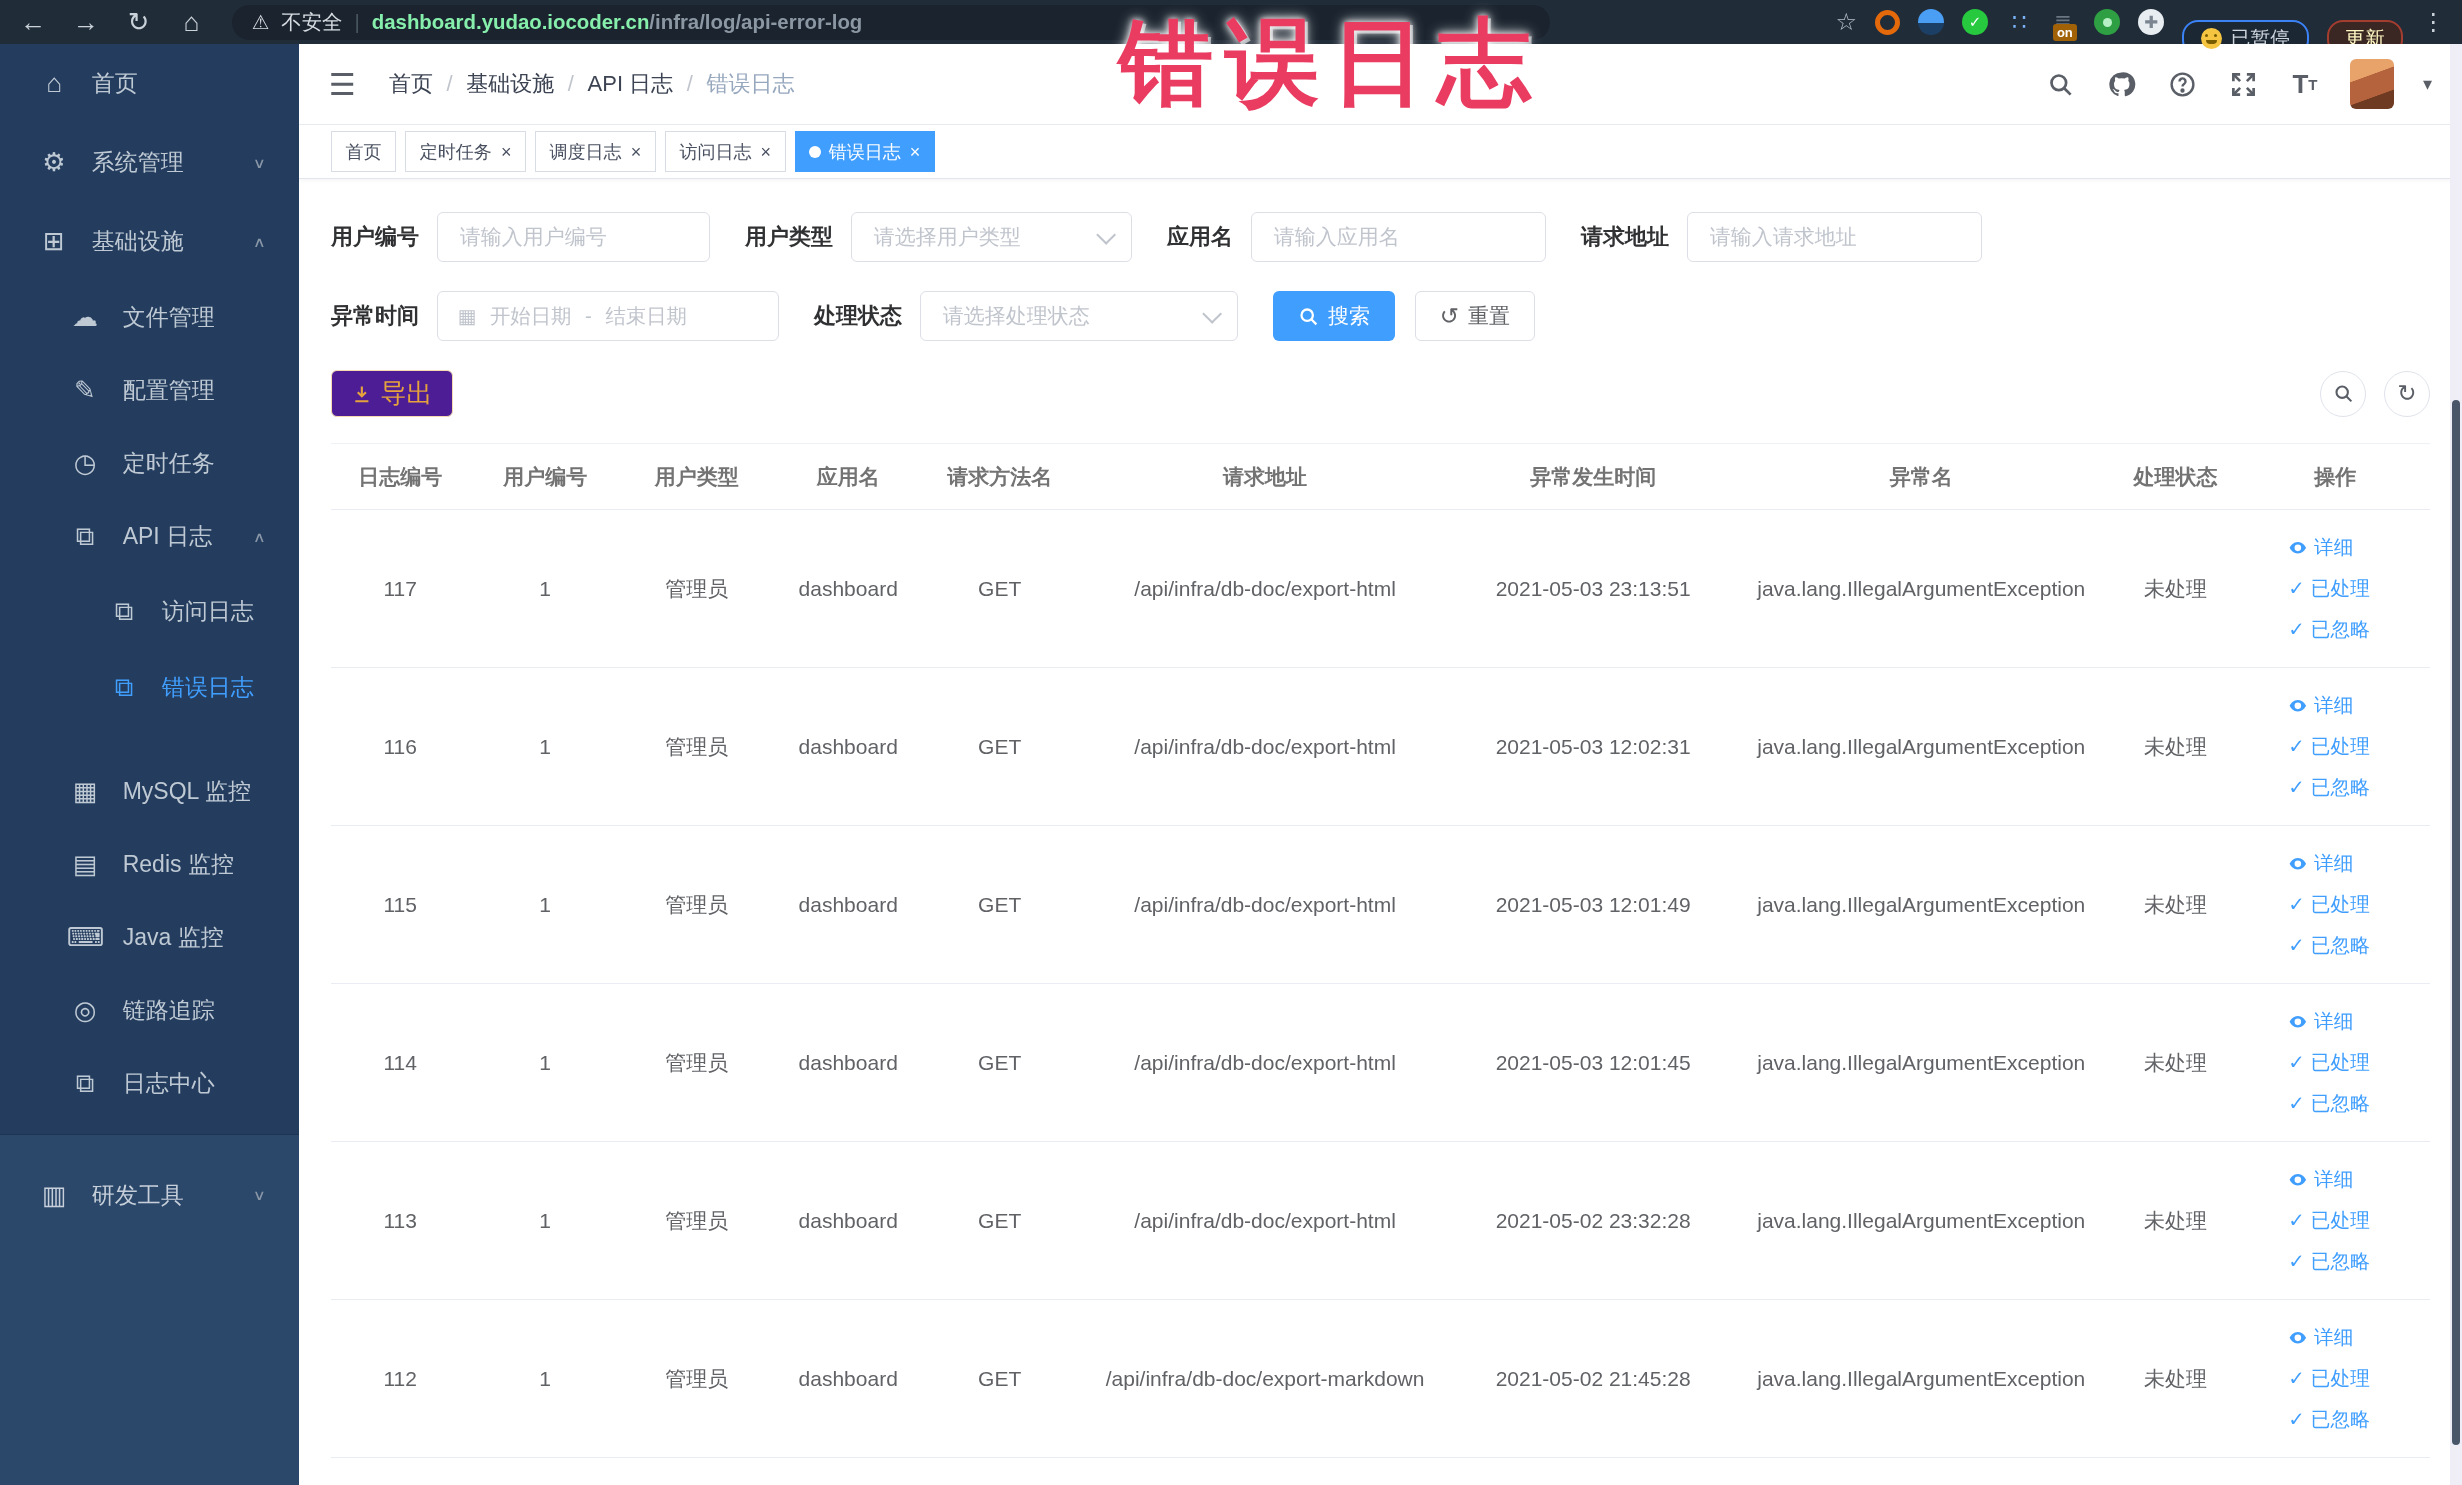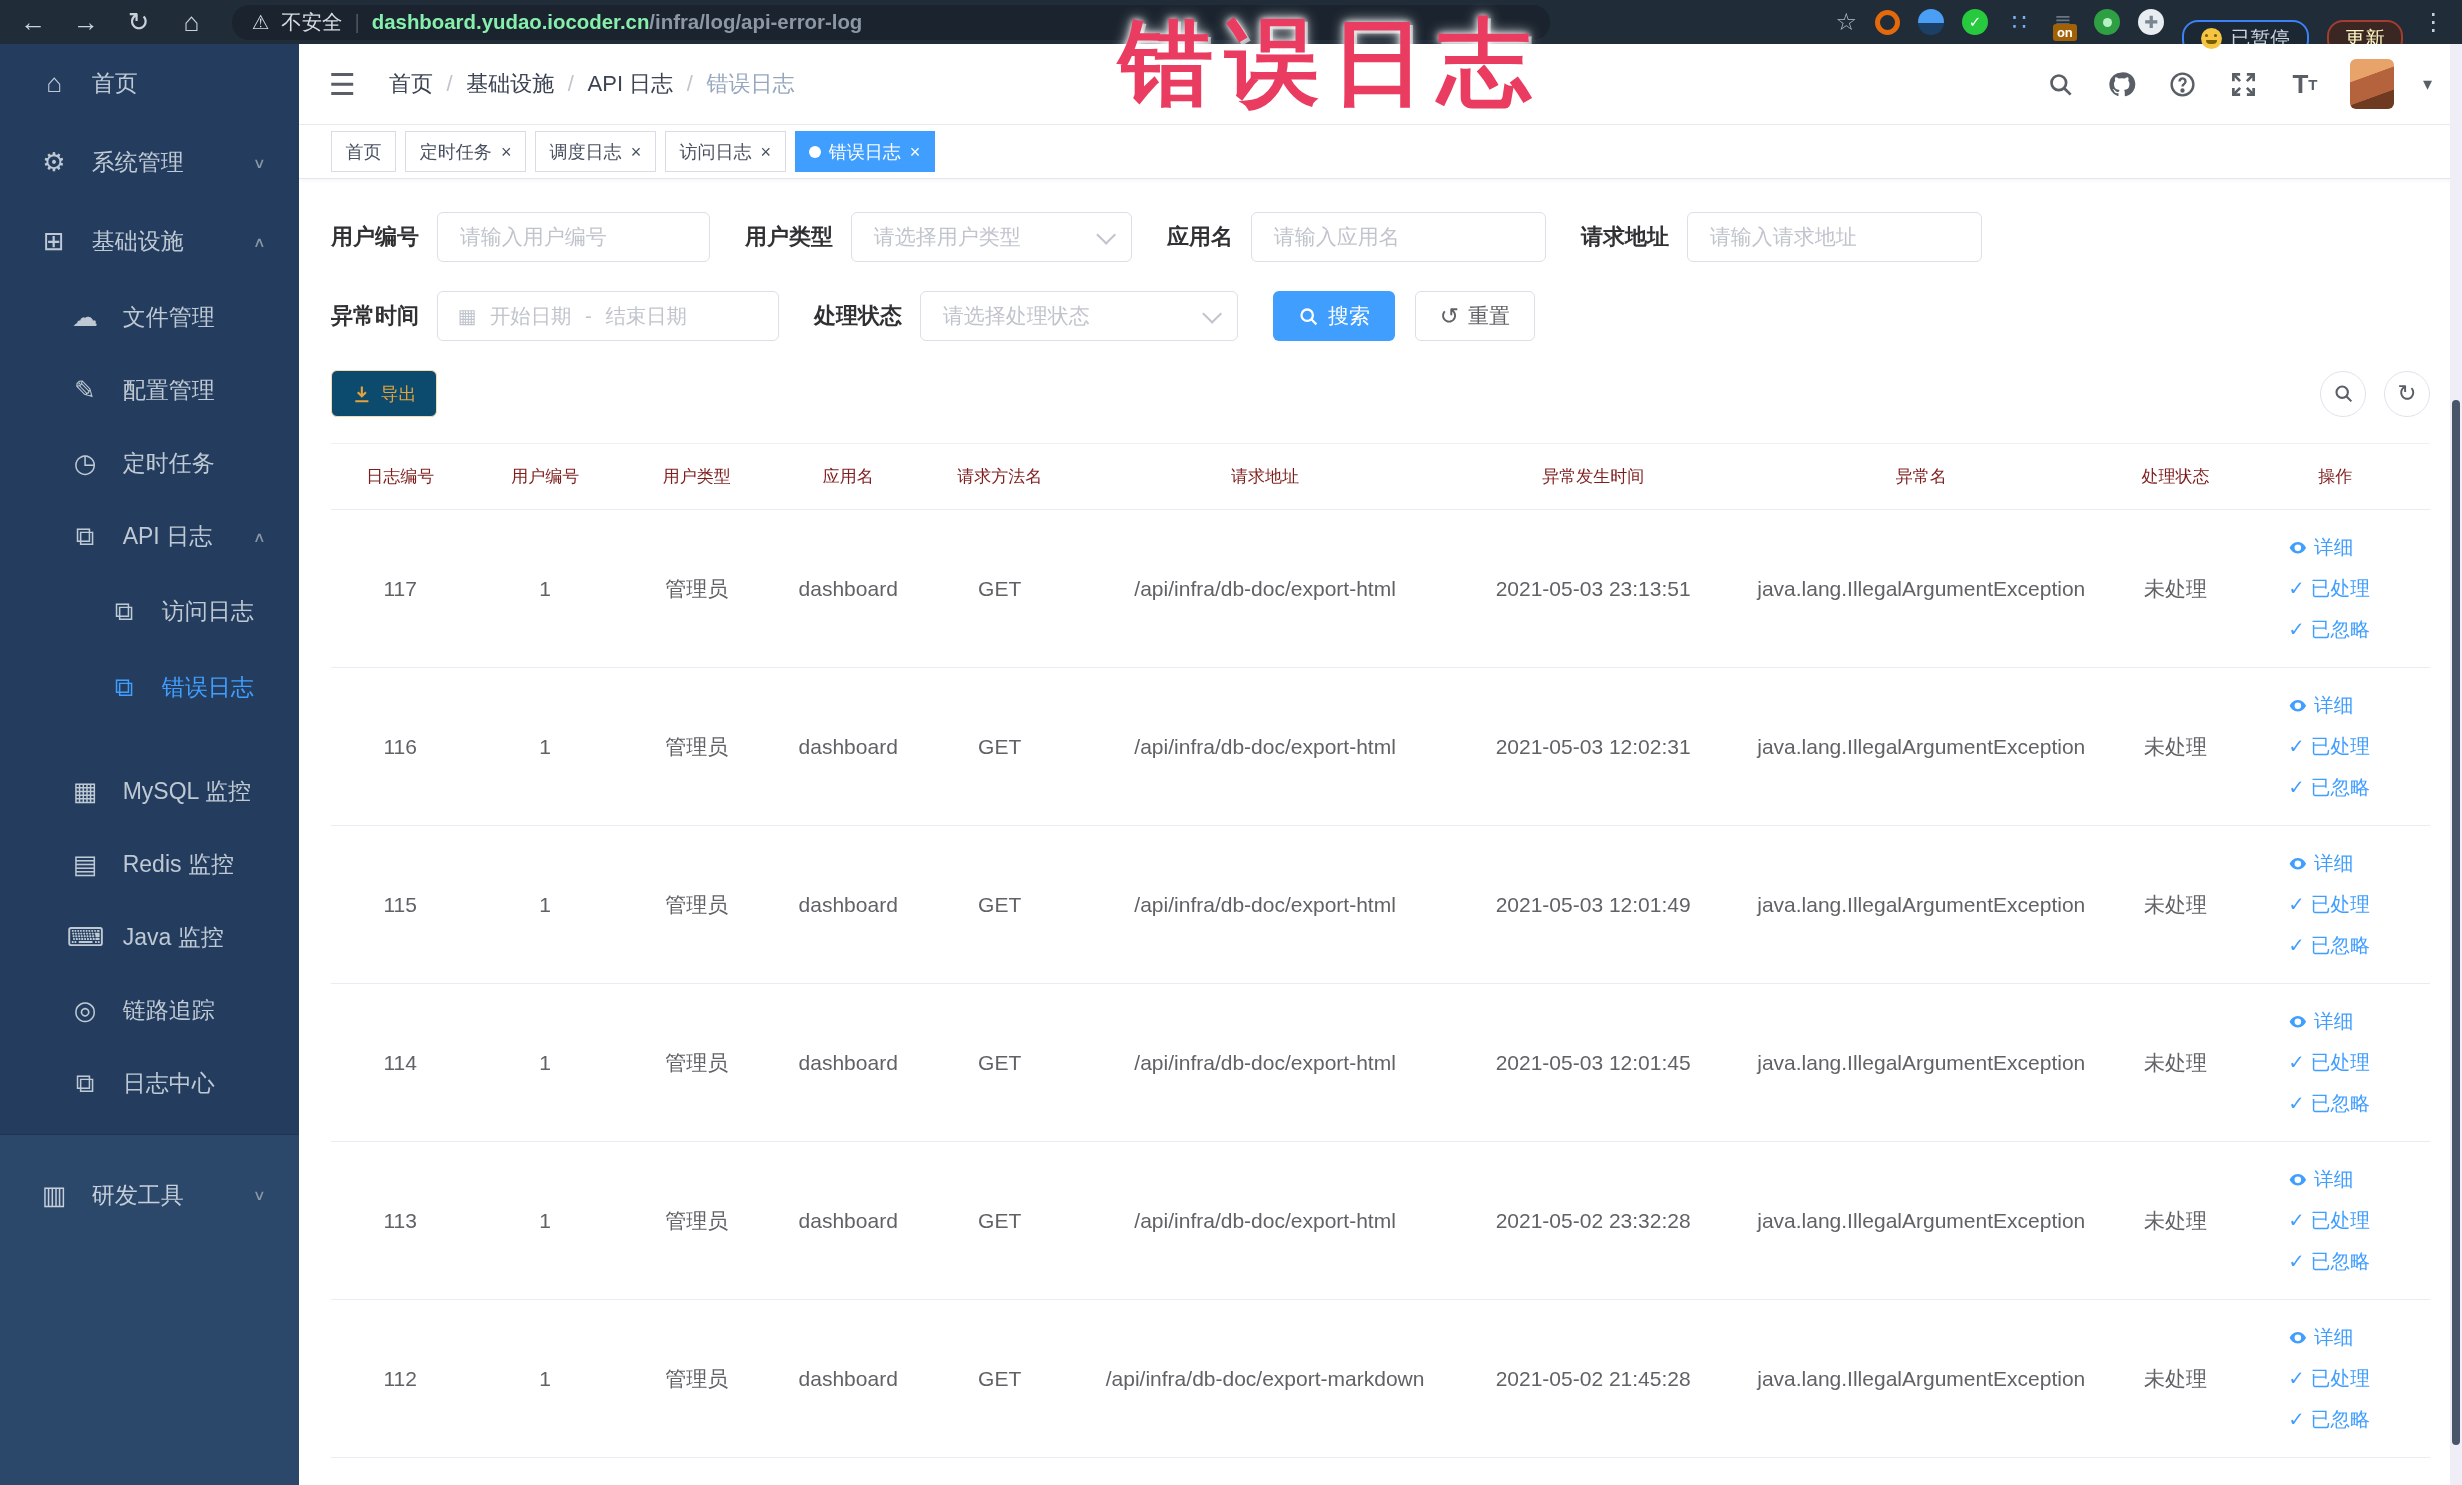--- a/index.html
+++ b/index.html
@@ -95,29 +95,29 @@
   .w-select{width:281px;justify-content:space-between;}
   .chev{width:12px;height:12px;border-right:2.3px solid #c0c4cc;border-bottom:2.3px solid #c0c4cc;
         transform:rotate(45deg) translateY(-3px);flex:0 0 auto;}
   .date-box{width:342px;gap:13.6px;color:#c0c4cc;font-size:20.4px;justify-content:flex-start;}
   .cal-ic{font-size:19.7px;color:#c0c4cc;}
   .date-sep{color:#c0c4cc;}
   .btn{height:50px;border-radius:6px;font-size:21px;display:inline-flex;align-items:center;gap:9px;
        padding:0 24px;cursor:pointer;box-sizing:border-box;border:1.5px solid transparent;white-space:nowrap;}
   .btn-primary{background:#409eff;color:#fff;}
   .btn-plain{background:#fff;border-color:#dcdfe6;color:#606266;margin-left:19.7px;}
-  .btn-warn{background:#0c4a6e;border-color:#f5dab1;color:#e6a23c;height:47px;padding:0 19.7px;font-size:18px;}
+  .btn-warn{background:#4c1d95;border-color:#f5dab1;color:#e6a23c;height:47px;padding:0 19.7px;font-size:26px;}
   .reset-ic{font-size:23px;line-height:1;}
   .toolbar-row{display:flex;align-items:center;margin-bottom:26px;}
   .tool-circles{margin-left:auto;display:flex;gap:18px;}
   .circle-btn{width:44px;height:44px;border-radius:50%;border:1.5px solid #dfe3ea;display:flex;
               align-items:center;justify-content:center;cursor:pointer;color:#5a5e66;font-size:23px;background:#fff;}
   
   table{width:100%;border-collapse:collapse;table-layout:fixed;}
-  thead th{height:65px;font-size:17px;font-weight:400;color:#7f1d1d;border-top:1.5px solid #eef1f6;
+  thead th{height:65px;font-size:21px;font-weight:700;color:#737373;border-top:1.5px solid #eef1f6;
            border-bottom:1.5px solid #e9edf3;text-align:center;padding:0 6px;overflow:hidden;white-space:nowrap;}
   tbody td{height:157px;font-size:21px;color:#606266;text-align:center;border-bottom:1.5px solid #e9edf3;
            padding:0 6px;overflow:hidden;white-space:nowrap;}
   .c1{width:138px}.c2{width:151px}.c3{width:151px}.c4{width:151px}.c5{width:151px}
   .c6{width:378px}.c7{width:276px}.c8{width:378px}.c9{width:129px}.c10{width:189px}
   td.actions .stack{display:flex;flex-direction:column;align-items:flex-start;gap:13.6px;padding-left:42px;}
   .op{display:flex;align-items:center;gap:6px;color:#409eff;font-size:19.7px;cursor:pointer;white-space:nowrap;}
   .op .ck{font-size:19.7px;}
   .op svg{display:block;}
   

